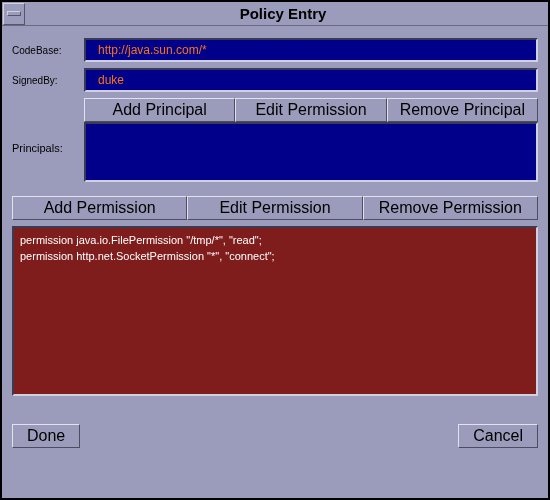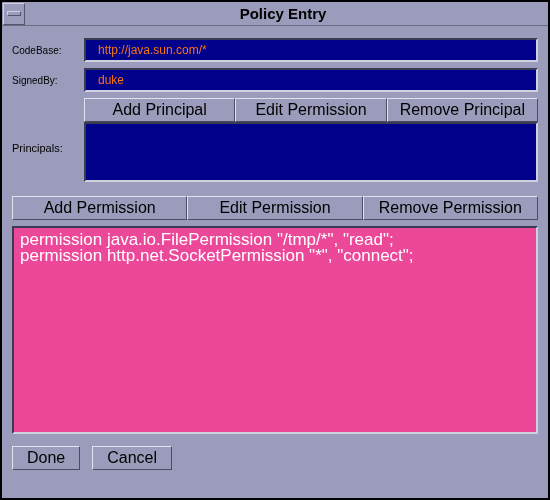--- a/index.html
+++ b/index.html
@@ -131,36 +131,36 @@
   border-top: 2px solid #3a3a52;
   border-left: 2px solid #3a3a52;
   border-right: 2px solid #d0d0e0;
   border-bottom: 2px solid #d0d0e0;
 }
 .perm-btn-row {
   display: flex;
   margin-bottom: 6px;
 }
 .perm-list {
-  height: 208px;
-  background: #ec4899;
+  height: 170px;
+  background: #7f1d1d;
   border-top: 2px solid #3a3a52;
   border-left: 2px solid #3a3a52;
   border-right: 2px solid #d0d0e0;
   border-bottom: 2px solid #d0d0e0;
   color: #fff;
-  font-size: 17px;
+  font-size: 11px;
   padding: 4px 6px;
   line-height: 16px;
   overflow: hidden;
 }
 .bottom-btns {
-  margin-top: 12px;
-  display: flex;
-  justify-content: flex-start;
+  margin-top: 28px;
+  display: flex;
+  justify-content: space-between;
   gap: 12px;
 }
 .btn-fixed {
   padding: 0 14px;
 }
 </style>
 </head>
 <body>
 
 <div class="window">

